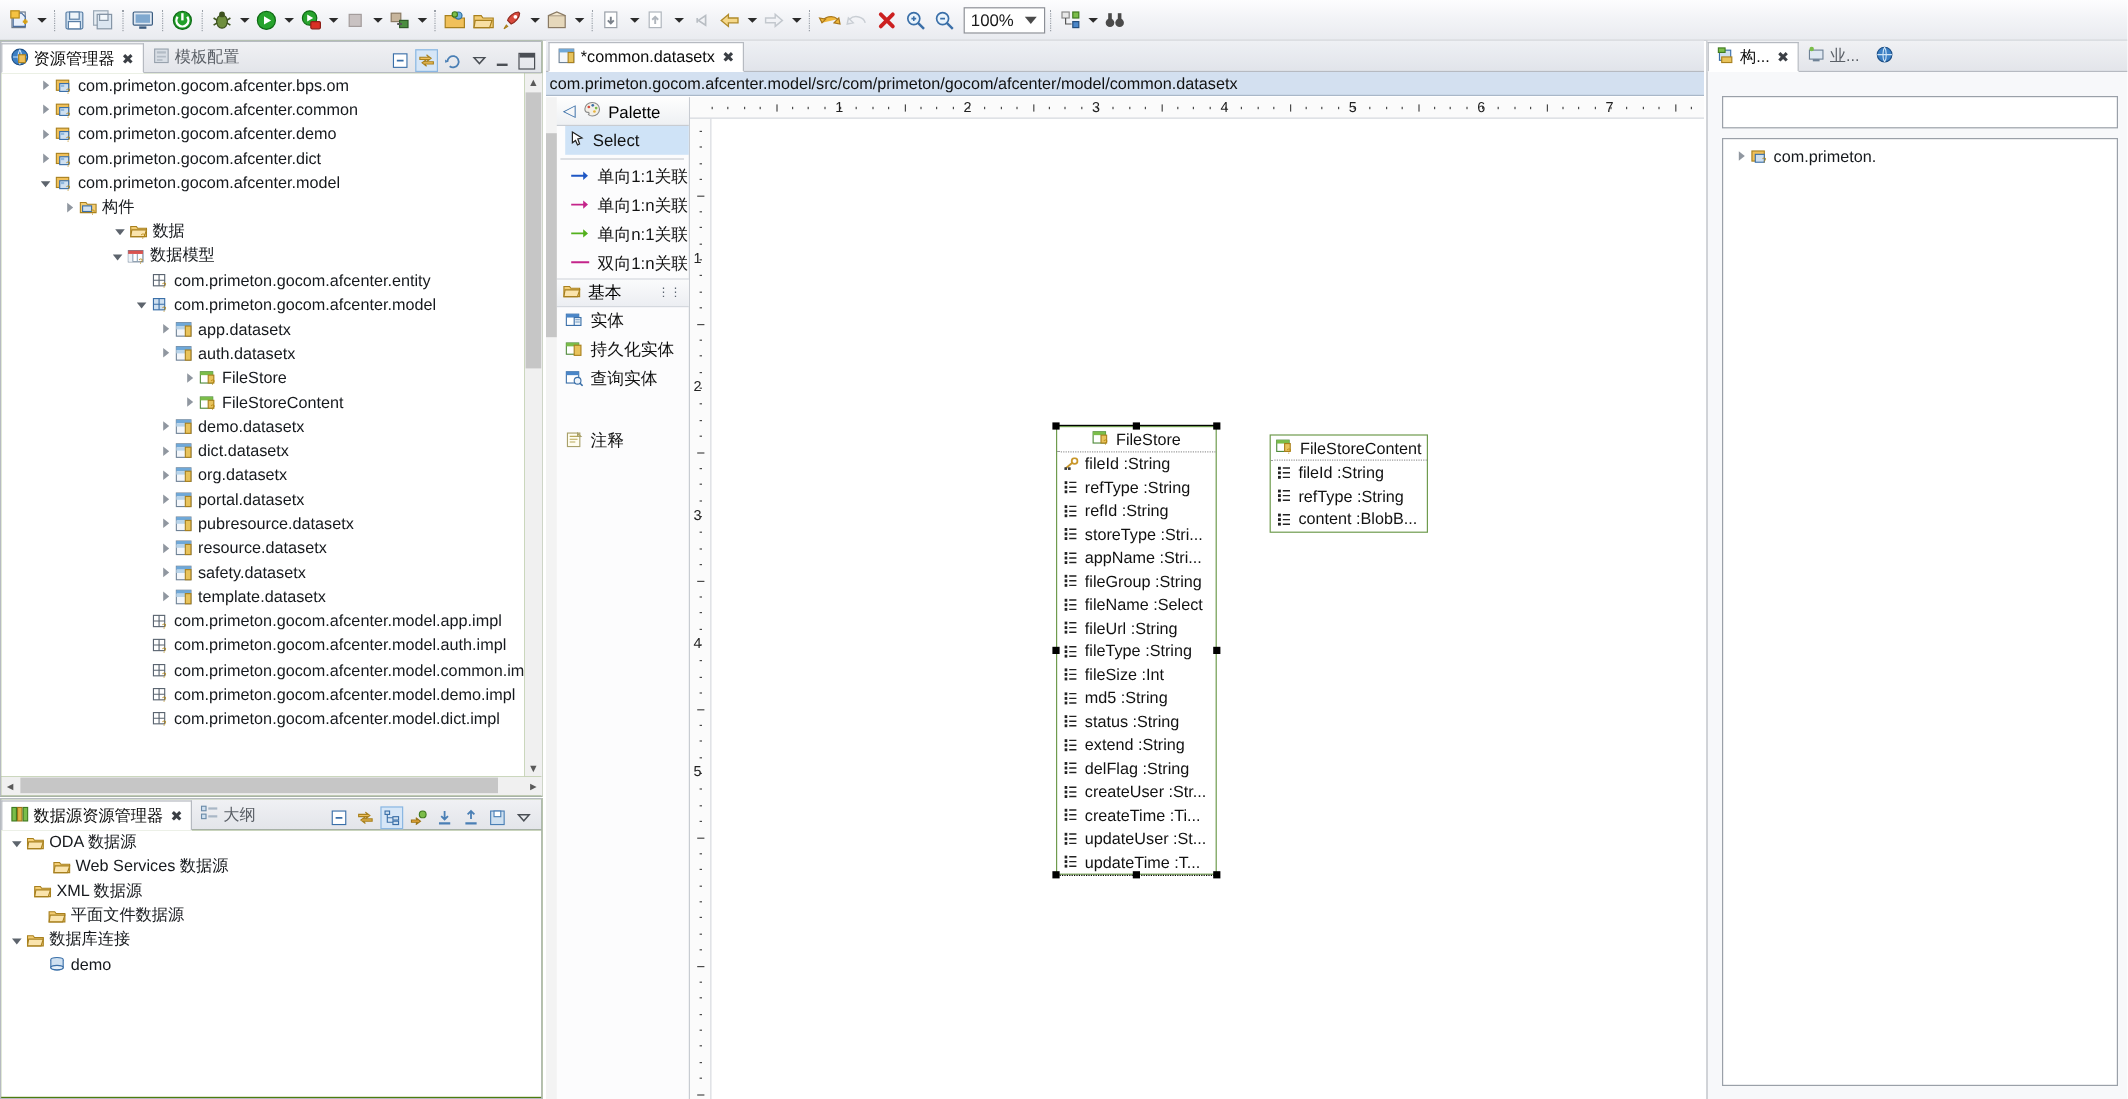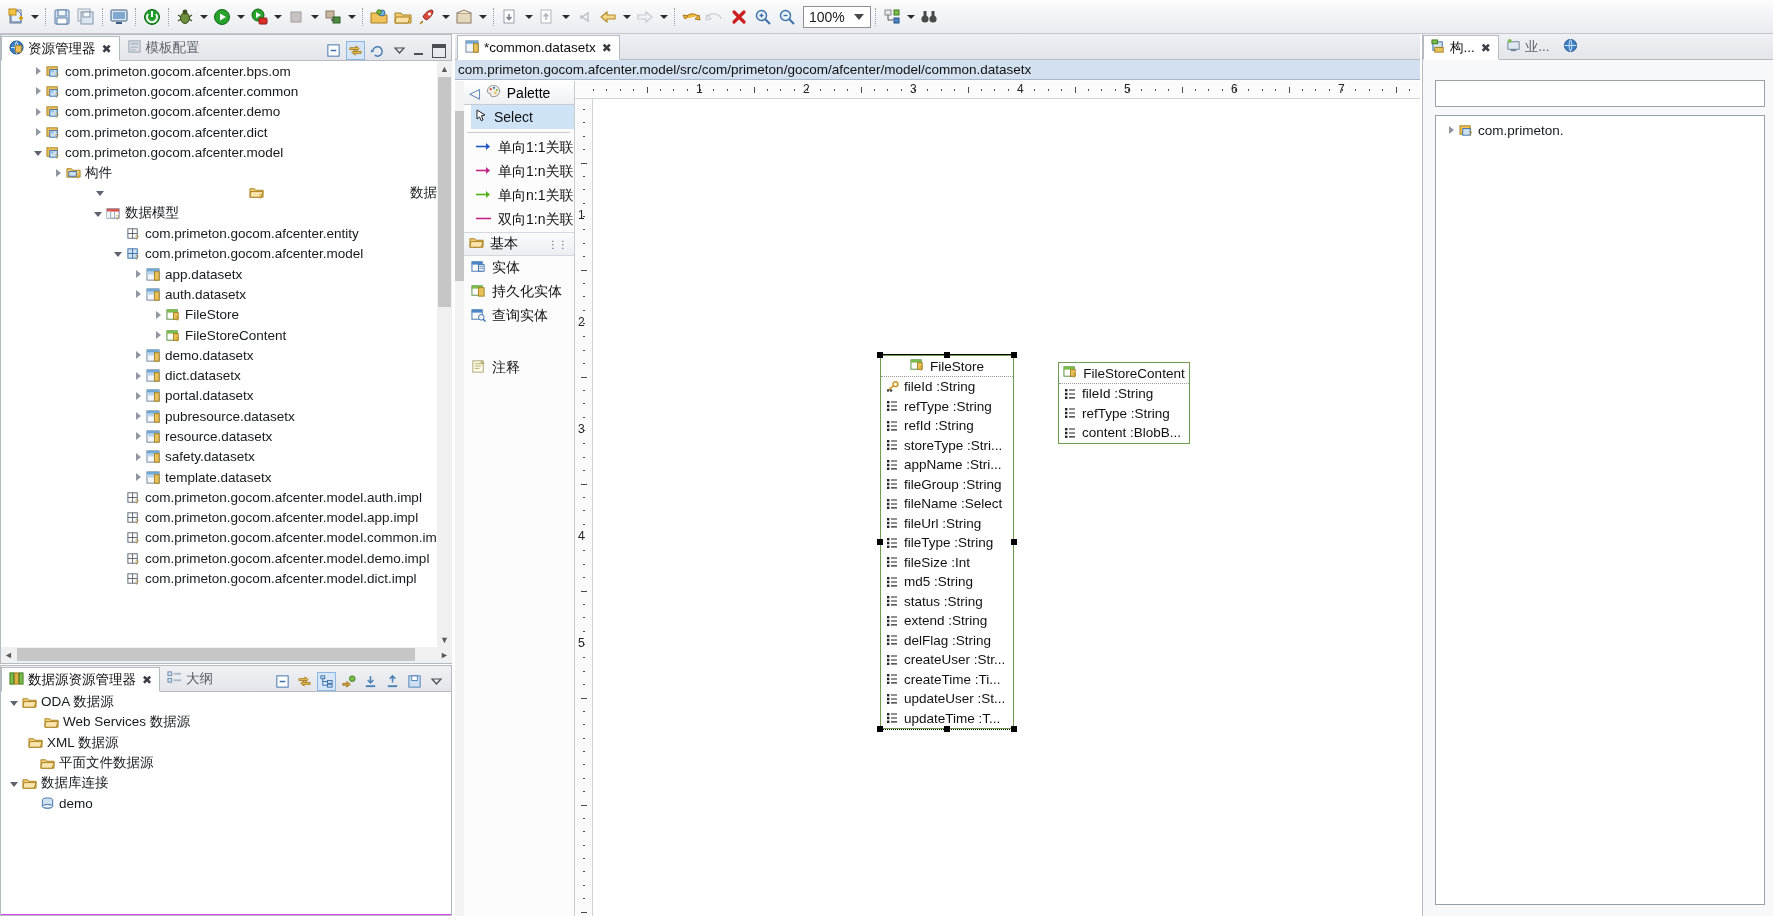--- a/index.html
+++ b/index.html
@@ -48,21 +48,21 @@
   .zoombox .chev {
     position: absolute; right: 6px; top: 7px;
     width: 0; height: 0;
     border-left: 5px solid transparent; border-right: 5px solid transparent;
     border-top: 6px solid #4a4a4a;
   }
 
   
   .view {
     position: absolute;
-    background: #d946ef;
+    background: #4d7c0f;
     border: 1px solid #b6bac1;
   }
   .view-tabs {
     height: 26px; display: flex; align-items: flex-end;
     background: linear-gradient(to bottom,#f0f1f4,#e3e5ea);
     border-bottom: 1px solid #b6bac1;
     position: relative;
   }
   .vtab {
     height: 25px; display: flex; align-items: center; gap: 4px;
@@ -491,21 +491,21 @@
           <span class="tw collapsed"></span>
           <span class="ticon">
             <svg width="15" height="15" viewBox="0 0 16 16">
               <path d="M1 4h5l1.2 1.6H15V13H1z" fill="#f3cd74" stroke="#a8801e"></path>
               <rect x="3" y="7" width="8" height="5" fill="#cfe0f0" stroke="#3a6fa8"></rect>
               <text x="10" y="15" font-size="7" fill="#b8860b" font-family="sans-serif">?</text>
             </svg>
           </span>
           <span class="tlabel">构件</span>
         </div>
-        <div class="trow" style="padding-left: 92px; justify-content: space-between;">
+        <div class="trow" style="padding-left: 92px;">
           <span class="tw expanded"></span>
           <span class="ticon">
             <svg width="15" height="15" viewBox="0 0 16 16">
               <path d="M1 4h5l1.2 1.6H15V13H1z" fill="#f3cd74" stroke="#a8801e"></path>
               <path d="M2 7h13l-2 6H1z" fill="#fae4ad" stroke="#a8801e"></path>
               <text x="10" y="15" font-size="7" fill="#b8860b" font-family="sans-serif">?</text>
             </svg>
           </span>
           <span class="tlabel">数据</span>
         </div>
@@ -619,91 +619,103 @@
         <div class="trow" style="padding-left: 130px;">
           <span class="tw collapsed"></span>
           <span class="ticon">
             <svg width="15" height="15" viewBox="0 0 16 16">
               <rect x="1" y="2" width="13" height="12" fill="#f3f6fa" stroke="#6f8296"></rect>
               <rect x="1" y="2" width="13" height="3" fill="#6fa8d8"></rect>
               <rect x="1" y="5" width="8" height="3" fill="#b8d4ea"></rect>
               <rect x="9" y="5" width="5" height="9" fill="#e8c35c" stroke="#a8801e"></rect>
             </svg>
           </span>
-          <span class="tlabel">portal.datasetx</span>
+          <span class="tlabel">org.datasetx</span>
         </div>
         <div class="trow" style="padding-left: 130px;">
           <span class="tw collapsed"></span>
           <span class="ticon">
             <svg width="15" height="15" viewBox="0 0 16 16">
               <rect x="1" y="2" width="13" height="12" fill="#f3f6fa" stroke="#6f8296"></rect>
               <rect x="1" y="2" width="13" height="3" fill="#6fa8d8"></rect>
               <rect x="1" y="5" width="8" height="3" fill="#b8d4ea"></rect>
               <rect x="9" y="5" width="5" height="9" fill="#e8c35c" stroke="#a8801e"></rect>
             </svg>
           </span>
-          <span class="tlabel">pubresource.datasetx</span>
+          <span class="tlabel">portal.datasetx</span>
         </div>
         <div class="trow" style="padding-left: 130px;">
           <span class="tw collapsed"></span>
           <span class="ticon">
             <svg width="15" height="15" viewBox="0 0 16 16">
               <rect x="1" y="2" width="13" height="12" fill="#f3f6fa" stroke="#6f8296"></rect>
               <rect x="1" y="2" width="13" height="3" fill="#6fa8d8"></rect>
               <rect x="1" y="5" width="8" height="3" fill="#b8d4ea"></rect>
               <rect x="9" y="5" width="5" height="9" fill="#e8c35c" stroke="#a8801e"></rect>
             </svg>
           </span>
-          <span class="tlabel">resource.datasetx</span>
+          <span class="tlabel">pubresource.datasetx</span>
         </div>
         <div class="trow" style="padding-left: 130px;">
           <span class="tw collapsed"></span>
           <span class="ticon">
             <svg width="15" height="15" viewBox="0 0 16 16">
               <rect x="1" y="2" width="13" height="12" fill="#f3f6fa" stroke="#6f8296"></rect>
               <rect x="1" y="2" width="13" height="3" fill="#6fa8d8"></rect>
               <rect x="1" y="5" width="8" height="3" fill="#b8d4ea"></rect>
               <rect x="9" y="5" width="5" height="9" fill="#e8c35c" stroke="#a8801e"></rect>
             </svg>
           </span>
-          <span class="tlabel">safety.datasetx</span>
+          <span class="tlabel">resource.datasetx</span>
         </div>
         <div class="trow" style="padding-left: 130px;">
           <span class="tw collapsed"></span>
           <span class="ticon">
             <svg width="15" height="15" viewBox="0 0 16 16">
               <rect x="1" y="2" width="13" height="12" fill="#f3f6fa" stroke="#6f8296"></rect>
               <rect x="1" y="2" width="13" height="3" fill="#6fa8d8"></rect>
               <rect x="1" y="5" width="8" height="3" fill="#b8d4ea"></rect>
               <rect x="9" y="5" width="5" height="9" fill="#e8c35c" stroke="#a8801e"></rect>
             </svg>
           </span>
+          <span class="tlabel">safety.datasetx</span>
+        </div>
+        <div class="trow" style="padding-left: 130px;">
+          <span class="tw collapsed"></span>
+          <span class="ticon">
+            <svg width="15" height="15" viewBox="0 0 16 16">
+              <rect x="1" y="2" width="13" height="12" fill="#f3f6fa" stroke="#6f8296"></rect>
+              <rect x="1" y="2" width="13" height="3" fill="#6fa8d8"></rect>
+              <rect x="1" y="5" width="8" height="3" fill="#b8d4ea"></rect>
+              <rect x="9" y="5" width="5" height="9" fill="#e8c35c" stroke="#a8801e"></rect>
+            </svg>
+          </span>
           <span class="tlabel">template.datasetx</span>
         </div>
         <div class="trow" style="padding-left: 110px;">
           <span class="tw"></span>
           <span class="ticon">
             <svg width="15" height="15" viewBox="0 0 16 16">
               <rect x="2" y="3" width="10" height="10" fill="none" stroke="#5a6470"></rect>
               <path d="M2 8h10M7 3v10" stroke="#5a6470"></path>
               <text x="9.5" y="15" font-size="7" fill="#b8860b" font-family="sans-serif">?</text>
             </svg>
           </span>
-          <span class="tlabel">com.primeton.gocom.afcenter.model.auth.impl</span>
+          <span class="tlabel">com.primeton.gocom.afcenter.model.app.impl</span>
         </div>
         <div class="trow" style="padding-left: 110px;">
           <span class="tw"></span>
           <span class="ticon">
             <svg width="15" height="15" viewBox="0 0 16 16">
               <rect x="2" y="3" width="10" height="10" fill="none" stroke="#5a6470"></rect>
               <path d="M2 8h10M7 3v10" stroke="#5a6470"></path>
               <text x="9.5" y="15" font-size="7" fill="#b8860b" font-family="sans-serif">?</text>
             </svg>
           </span>
-          <span class="tlabel">com.primeton.gocom.afcenter.model.app.impl</span>
+          <span class="tlabel">com.primeton.gocom.afcenter.model.auth.impl</span>
         </div>
         <div class="trow" style="padding-left: 110px;">
           <span class="tw"></span>
           <span class="ticon">
             <svg width="15" height="15" viewBox="0 0 16 16">
               <rect x="2" y="3" width="10" height="10" fill="none" stroke="#5a6470"></rect>
               <path d="M2 8h10M7 3v10" stroke="#5a6470"></path>
               <text x="9.5" y="15" font-size="7" fill="#b8860b" font-family="sans-serif">?</text>
             </svg>
           </span>

